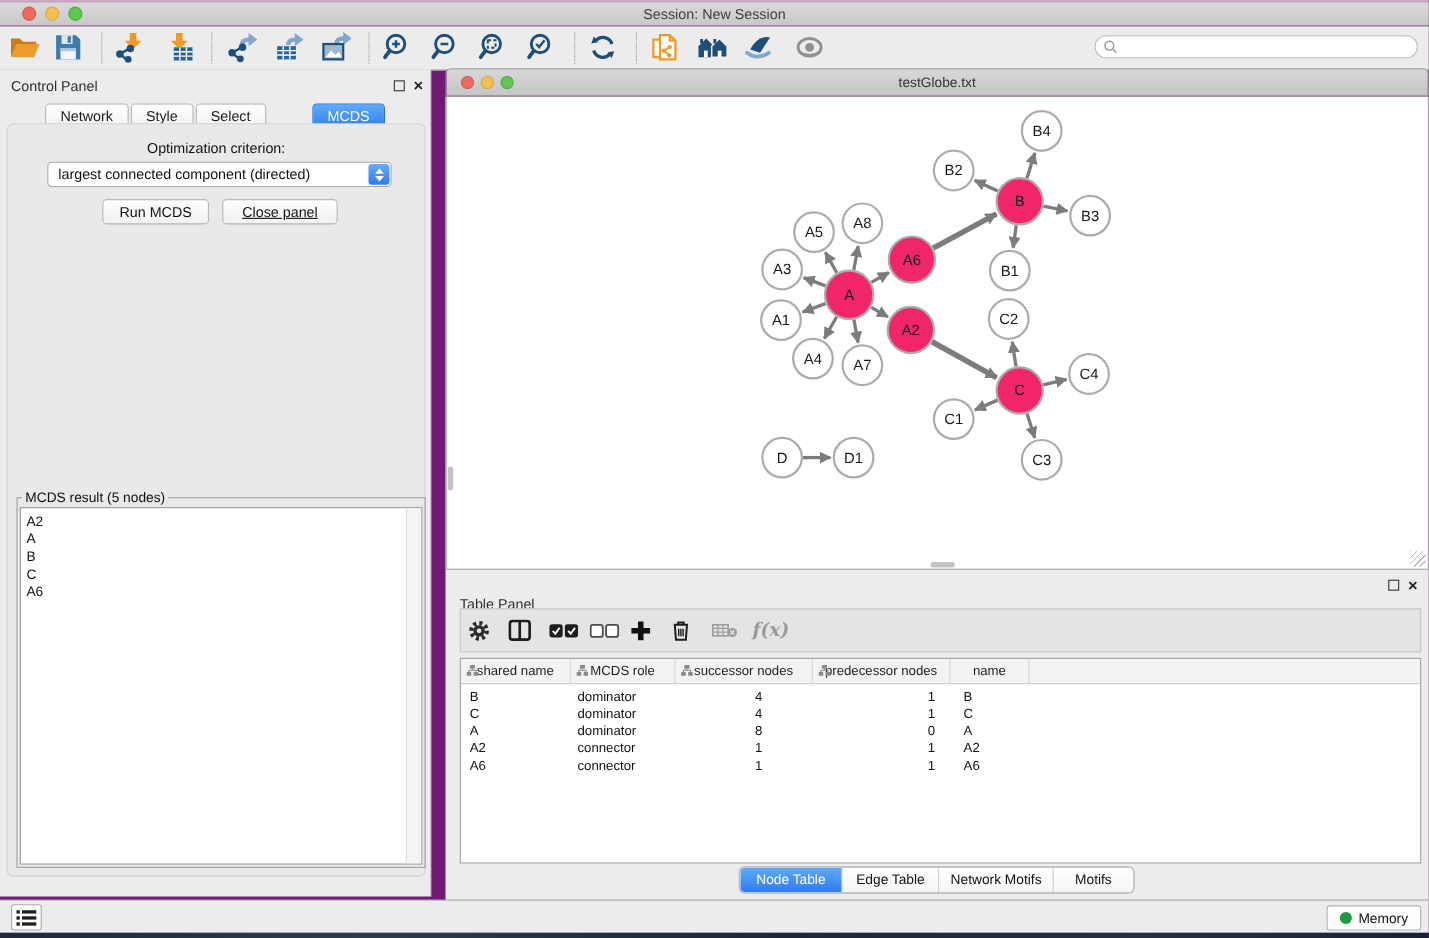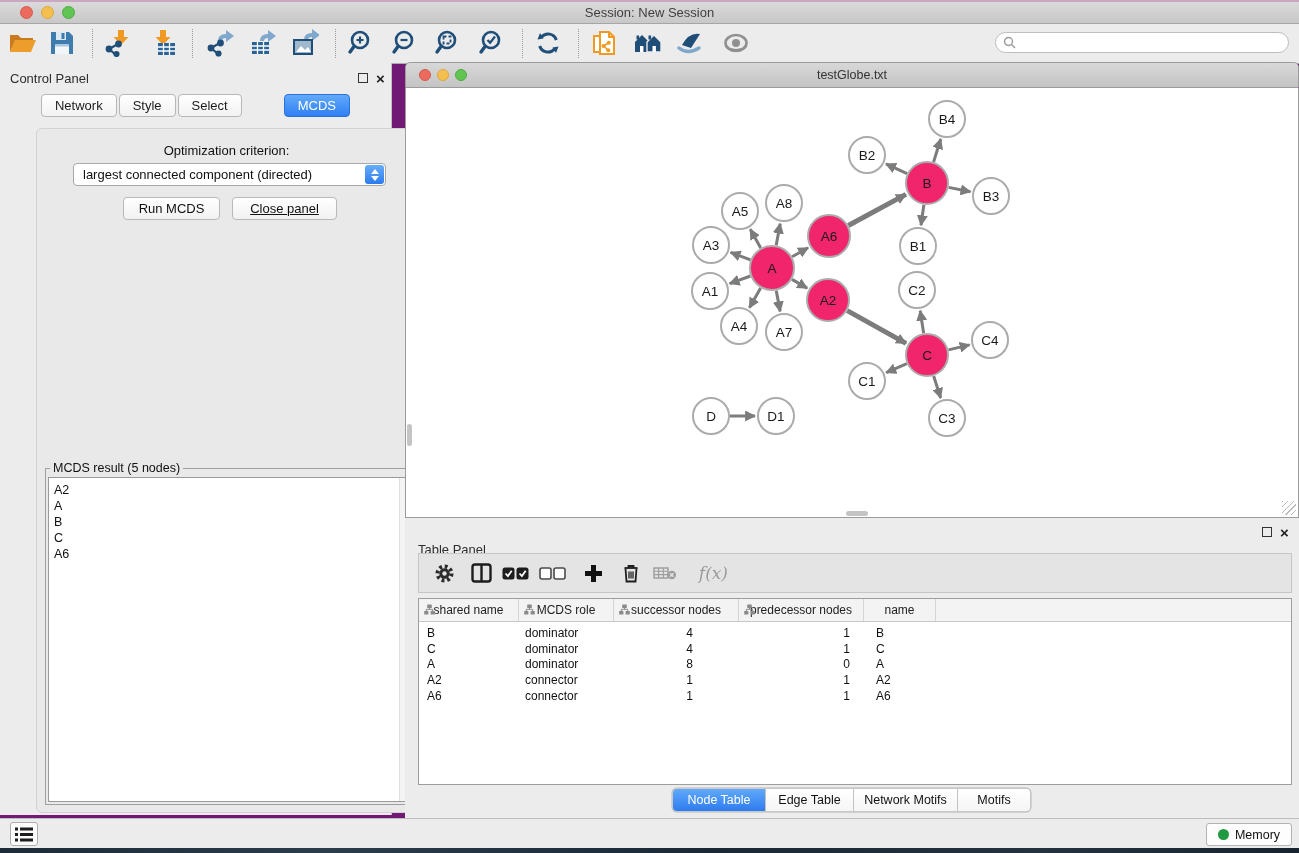--- a/index.html
+++ b/index.html
@@ -20,21 +20,21 @@
   .searchbox{position:absolute;left:995px;top:8px;width:294px;height:21px;background:#fff;border:1px solid #bdbdbd;border-radius:11px;display:flex;align-items:center;padding-left:7px;box-sizing:border-box;}
   .searchbox input{border:none;outline:none;flex:1;font-size:12px;background:transparent;margin-left:4px;font-family:"Liberation Sans",sans-serif;}
   
   .cp{position:absolute;left:0;top:63px;width:392px;height:752px;background:#ECECEC;border-right:1px solid #c2c2c2;box-sizing:border-box;}
   .cp-title{position:absolute;left:10px;top:8px;font-size:13px;color:#2e2e2e;}
   .mini-float{position:absolute;width:10px;height:10px;border:1.5px solid #333;box-sizing:border-box;background:transparent;}
   .mini-close{position:absolute;font-size:15px;font-weight:bold;color:#222;line-height:10px;}
   .cp-tabs{position:absolute;left:0;top:31px;width:100%;display:flex;justify-content:center;gap:2px;}
   .cp-tab{height:21px;padding:0 13px;display:flex;align-items:center;font-size:13px;color:#1c1c1c;background:linear-gradient(#ffffff,#f2f2f2);border:1px solid #b7b7b7;border-radius:4px;}
   .cp-tab.sel{background:linear-gradient(#63aafb,#2e7ff2);border-color:#2a72d8;color:#fff;margin-left:40px;}
-  .cp-inner{position:absolute;left:6px;top:65px;width:379px;height:683px;background:#E9E9E9;border:1px solid #d2d2d2;border-radius:6px;margin-left:30px;}
+  .cp-inner{position:absolute;left:6px;top:49px;width:379px;height:683px;background:#E9E9E9;border:1px solid #d2d2d2;border-radius:6px;}
   .opt-label{position:absolute;left:0;top:14px;width:100%;text-align:center;font-size:13px;color:#111;}
   .dropdown{position:absolute;left:36px;top:34px;width:313px;height:23px;background:#fff;border:1px solid #a8a8a8;border-radius:4px;box-sizing:border-box;display:flex;align-items:center;font-size:13px;color:#111;padding-left:9px;}
   .spin{position:absolute;right:1px;top:1px;bottom:1px;width:19px;border-radius:3px;background:linear-gradient(#67adfb,#2c7bee);display:flex;flex-direction:column;align-items:center;justify-content:center;gap:2px;}
   .spin i{width:0;height:0;border-left:4px solid transparent;border-right:4px solid transparent;}
   .spin .up{border-bottom:5px solid #fff;}
   .spin .dn{border-top:5px solid #fff;}
   .btn{position:absolute;top:68px;height:23px;background:linear-gradient(#ffffff,#f1f1f1);border:1px solid #b9b9b9;border-radius:4px;font-size:13px;color:#111;display:flex;align-items:center;justify-content:center;font-family:"Liberation Sans",sans-serif;}
   .fieldset{position:absolute;left:8px;top:332px;width:366px;height:338px;border:1px solid #9f9f9f;margin:0;padding:2px;}
   .fieldset legend{font-size:12.5px;color:#111;padding:0 3px;margin-left:2px;}
   .rlist{position:relative;width:100%;height:100%;background:#fff;border:1px solid #9a9a9a;box-sizing:border-box;overflow:hidden;}
@@ -47,21 +47,21 @@
   .nw-title{text-align:center;font-size:12.5px;color:#333;line-height:24px;}
   .nw-traffic{position:absolute;left:13px;top:6px;display:flex;gap:6px;}
   .nw-canvas{position:absolute;left:0;top:26px;width:100%;height:430px;background:#fff;border:1px solid #9b9b9b;border-top:none;box-sizing:border-box;}
   .vthumb{position:absolute;left:1px;top:336px;width:5px;height:22px;background:#c4c4c4;border-radius:3px;}
   .hthumb{position:absolute;left:440px;bottom:1px;width:22px;height:5px;background:#c4c4c4;border-radius:3px;}
   .grip{position:absolute;right:2px;bottom:2px;width:14px;height:14px;background:repeating-linear-gradient(315deg,transparent 0 3px,#b9b9b9 3px 4px);}
   
   .tp{position:absolute;left:405px;top:518px;width:894px;height:300px;background:#ECECEC;}
   .tp-title{position:absolute;left:13px;top:24px;font-size:13px;color:#2e2e2e;}
   .tp-toolbar{position:absolute;left:13px;top:35px;width:874px;height:40px;background:#E4E4E4;border:1px solid #c6c6c6;box-sizing:border-box;display:flex;align-items:center;padding-left:6px;gap:7px;}
-  .tpbtn{width:30px;height:30px;display:flex;align-items:center;justify-content:flex-end;background:none;border:none;padding:0;}
+  .tpbtn{width:30px;height:30px;display:flex;align-items:center;justify-content:flex-start;background:none;border:none;padding:0;font-weight:bold;}
   .fx{font-family:"DejaVu Serif",serif;font-style:italic;font-size:17px;color:#9a9a9a;}
   .ntable{position:absolute;left:13px;top:80px;width:874px;height:187px;background:#fff;border:1px solid #9e9e9e;box-sizing:border-box;overflow:hidden;}
   .thead{display:flex;height:22px;background:#F3F3F3;border-bottom:1px solid #c9c9c9;}
   .th{position:relative;display:flex;align-items:center;justify-content:center;font-size:12px;color:#222;border-right:1px solid #d5d5d5;box-sizing:border-box;}
   .th .th-ic{position:absolute;left:5px;top:5px;}
   .th.fill{flex:1;border-right:none;}
   .thead .th:nth-child(1){width:100px;}
   .thead .th:nth-child(2){width:95px;}
   .thead .th:nth-child(3){width:125px;}
   .thead .th:nth-child(4){width:125px;}

